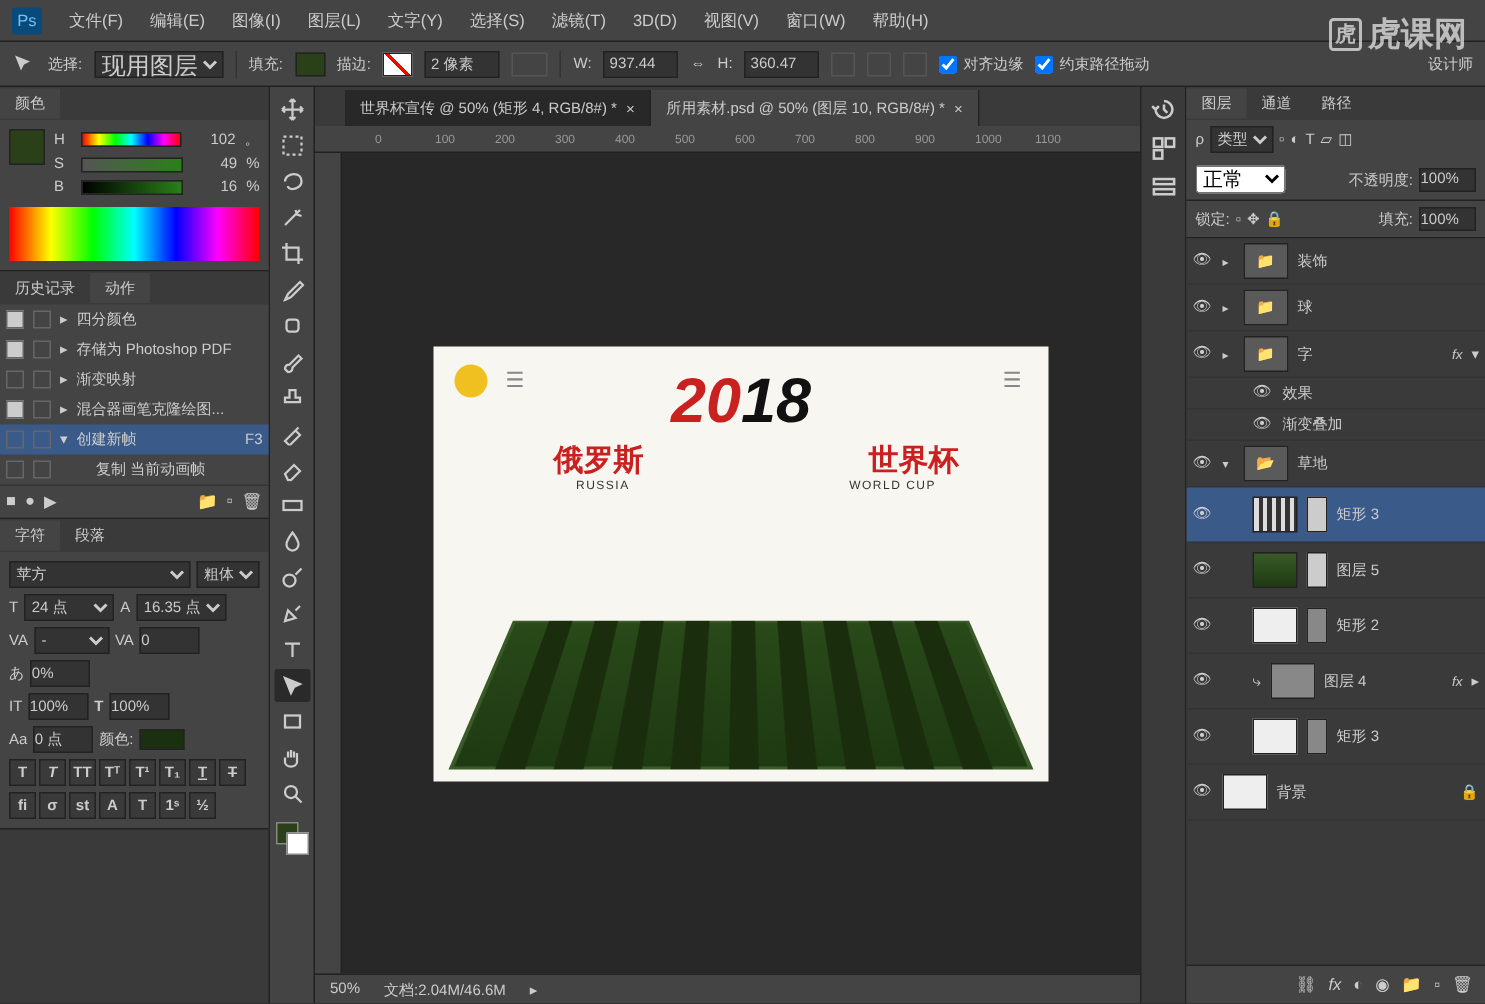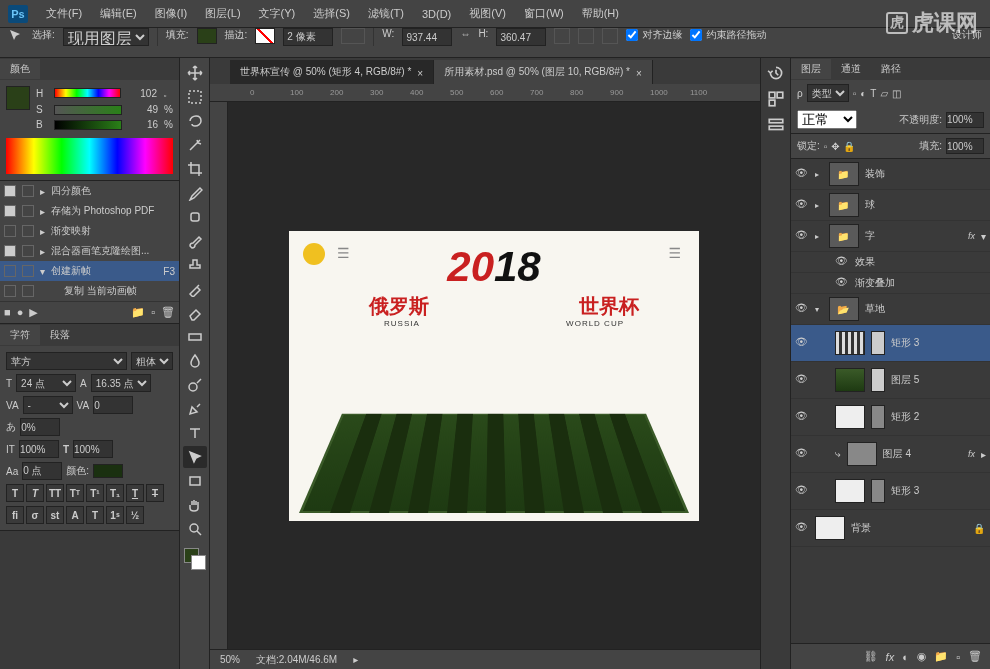--- a/index.html
+++ b/index.html
@@ -1,22 +1,22 @@
 <!DOCTYPE html>
 <html><head>
 <meta charset="utf-8">
 <style>
 * { margin: 0; padding: 0; box-sizing: border-box; font-family: "Microsoft YaHei", sans-serif; }
 body { background: #323232; color: #ccc; font-size: 11px; width: 990px; height: 669px; overflow: hidden; position: relative; }
 
 .menubar { background: #444; height: 28px; display: flex; align-items: center; padding: 0 8px; gap: 2px; border-bottom: 1px solid #222; }
-.menubar .ps-logo { width: 20px; height: 18px; background: #0a4a7a; color: #6bc4f7; font-weight: bold; display: flex; align-items: center; justify-content: center; border-radius: 2px; font-size: 11px; margin-right: 8px; }
+.menubar .ps-logo { width: 20px; height: 18px; background: #0a4a7a; color: #6bc4f7; font-weight: normal; display: flex; align-items: center; justify-content: center; border-radius: 2px; font-size: 11px; margin-right: 8px; }
 .menubar .menu-item { padding: 4px 8px; cursor: pointer; }
 
-.optionsbar { background: #444; height: 30px; display: flex; align-items: flex-start; padding: 0 8px; gap: 8px; border-bottom: 1px solid #222; font-size: 10px; }
+.optionsbar { background: #444; height: 30px; display: flex; align-items: center; padding: 0 8px; gap: 8px; border-bottom: 1px solid #222; font-size: 10px; }
 .optionsbar .sep { width: 1px; height: 18px; background: #333; }
 .optionsbar input[type="text"] { background: #333; border: 1px solid #222; color: #ccc; width: 50px; height: 18px; padding: 0 3px; font-size: 10px; }
 .optionsbar select { background: #333; border: 1px solid #222; color: #ccc; height: 18px; font-size: 16px; }
 .optionsbar .checkbox { display: flex; align-items: center; gap: 4px; }
 .optionsbar .checkbox input { width: 12px; height: 12px; }
 .optionsbar .tool-icon { width: 16px; height: 16px; display: flex; align-items: center; justify-content: center; }
 
 .main { display: flex; height: calc(669px - 58px); }
 
 .left-panels { width: 180px; background: #3a3a3a; display: flex; flex-direction: column; border-right: 1px solid #222; }
@@ -194,20 +194,24 @@
                 <span class="val">16</span>
                 <span>%</span>
               </div>
           </div>
         </div>
         <div class="spectrum"></div>
       </div>
     </div>
 
     <div class="panel history-panel">
+      <div class="panel-tabs">
+        <div class="panel-tab">历史记录</div>
+        <div class="panel-tab active">动作</div>
+      </div>
       <div class="panel-body" style="padding:0">
         <div class="hist-item">
             <div class="chk" style="background:#ccc"></div>
             <div class="chk"></div>
             <span>▸</span>
             <span>四分颜色</span>
           </div>
         <div class="hist-item">
             <div class="chk" style="background:#ccc"></div>
             <div class="chk"></div>

